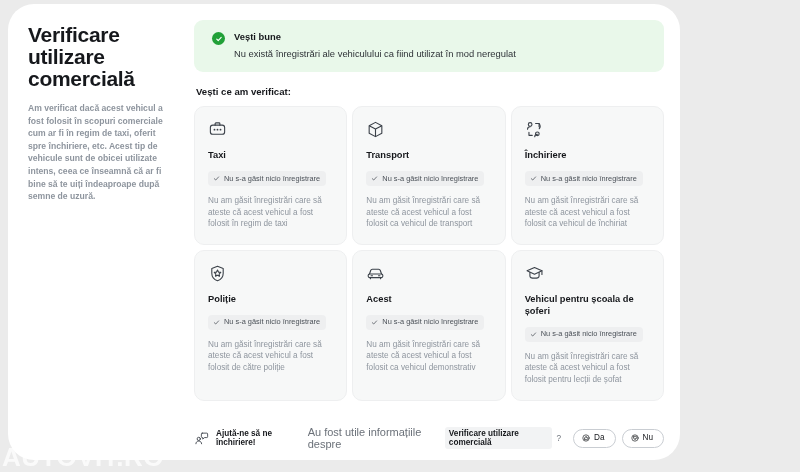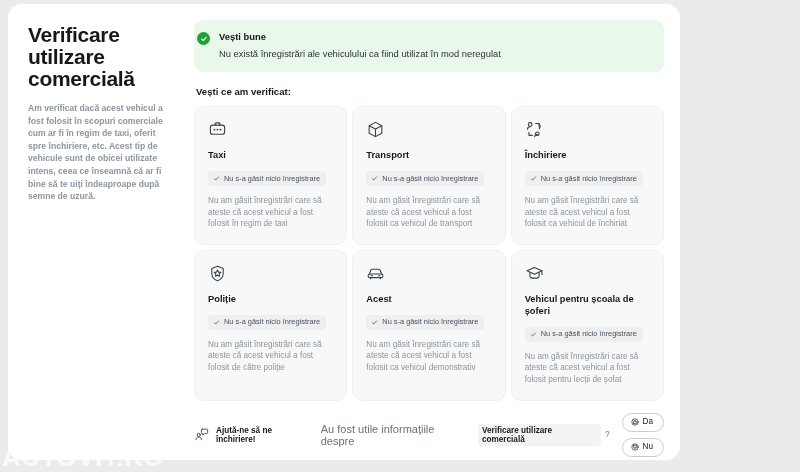--- a/index.html
+++ b/index.html
@@ -32,21 +32,21 @@
   }
 
   
   .page-card {
     position: absolute;
     left: 8px;
     top: 4px;
     width: 672px;
     height: 456px;
     background: #ffffff;
-    border-radius: 14px;
+    border-radius: 26px;
     display: flex;
     z-index: 1;
     overflow: hidden;
   }
 
   
   .left-col {
     width: 178px;
     flex: 0 0 178px;
     padding: 20px 16px 16px 20px;
@@ -73,21 +73,21 @@
     flex: 1;
     padding: 16px 16px 10px 8px;
     display: flex;
     flex-direction: column;
   }
 
   
   .banner {
     background: #e9f8ea;
     border-radius: 9px;
-    padding: 11px 14px 12px 3px;
+    padding: 11px 14px 12px 18px;
     display: flex;
     gap: 9px;
     align-items: flex-start;
   }
 
   .check-circle {
     width: 13px;
     height: 13px;
     flex: 0 0 13px;
     border-radius: 50%;
@@ -208,21 +208,20 @@
   .footer-q {
     font-size: 8.2px;
     color: #6b7179;
     margin-left: -3px;
   }
 
   .vote-group {
     display: flex;
     gap: 6px;
     margin-left: 5px;
-    flex-direction: column;
   }
 
   .vote-btn {
     display: inline-flex;
     align-items: center;
     gap: 4px;
     border: 1px solid #c9cdd2;
     background: #ffffff;
     border-radius: 999px;
     padding: 3.5px 10px 3.5px 8px;

